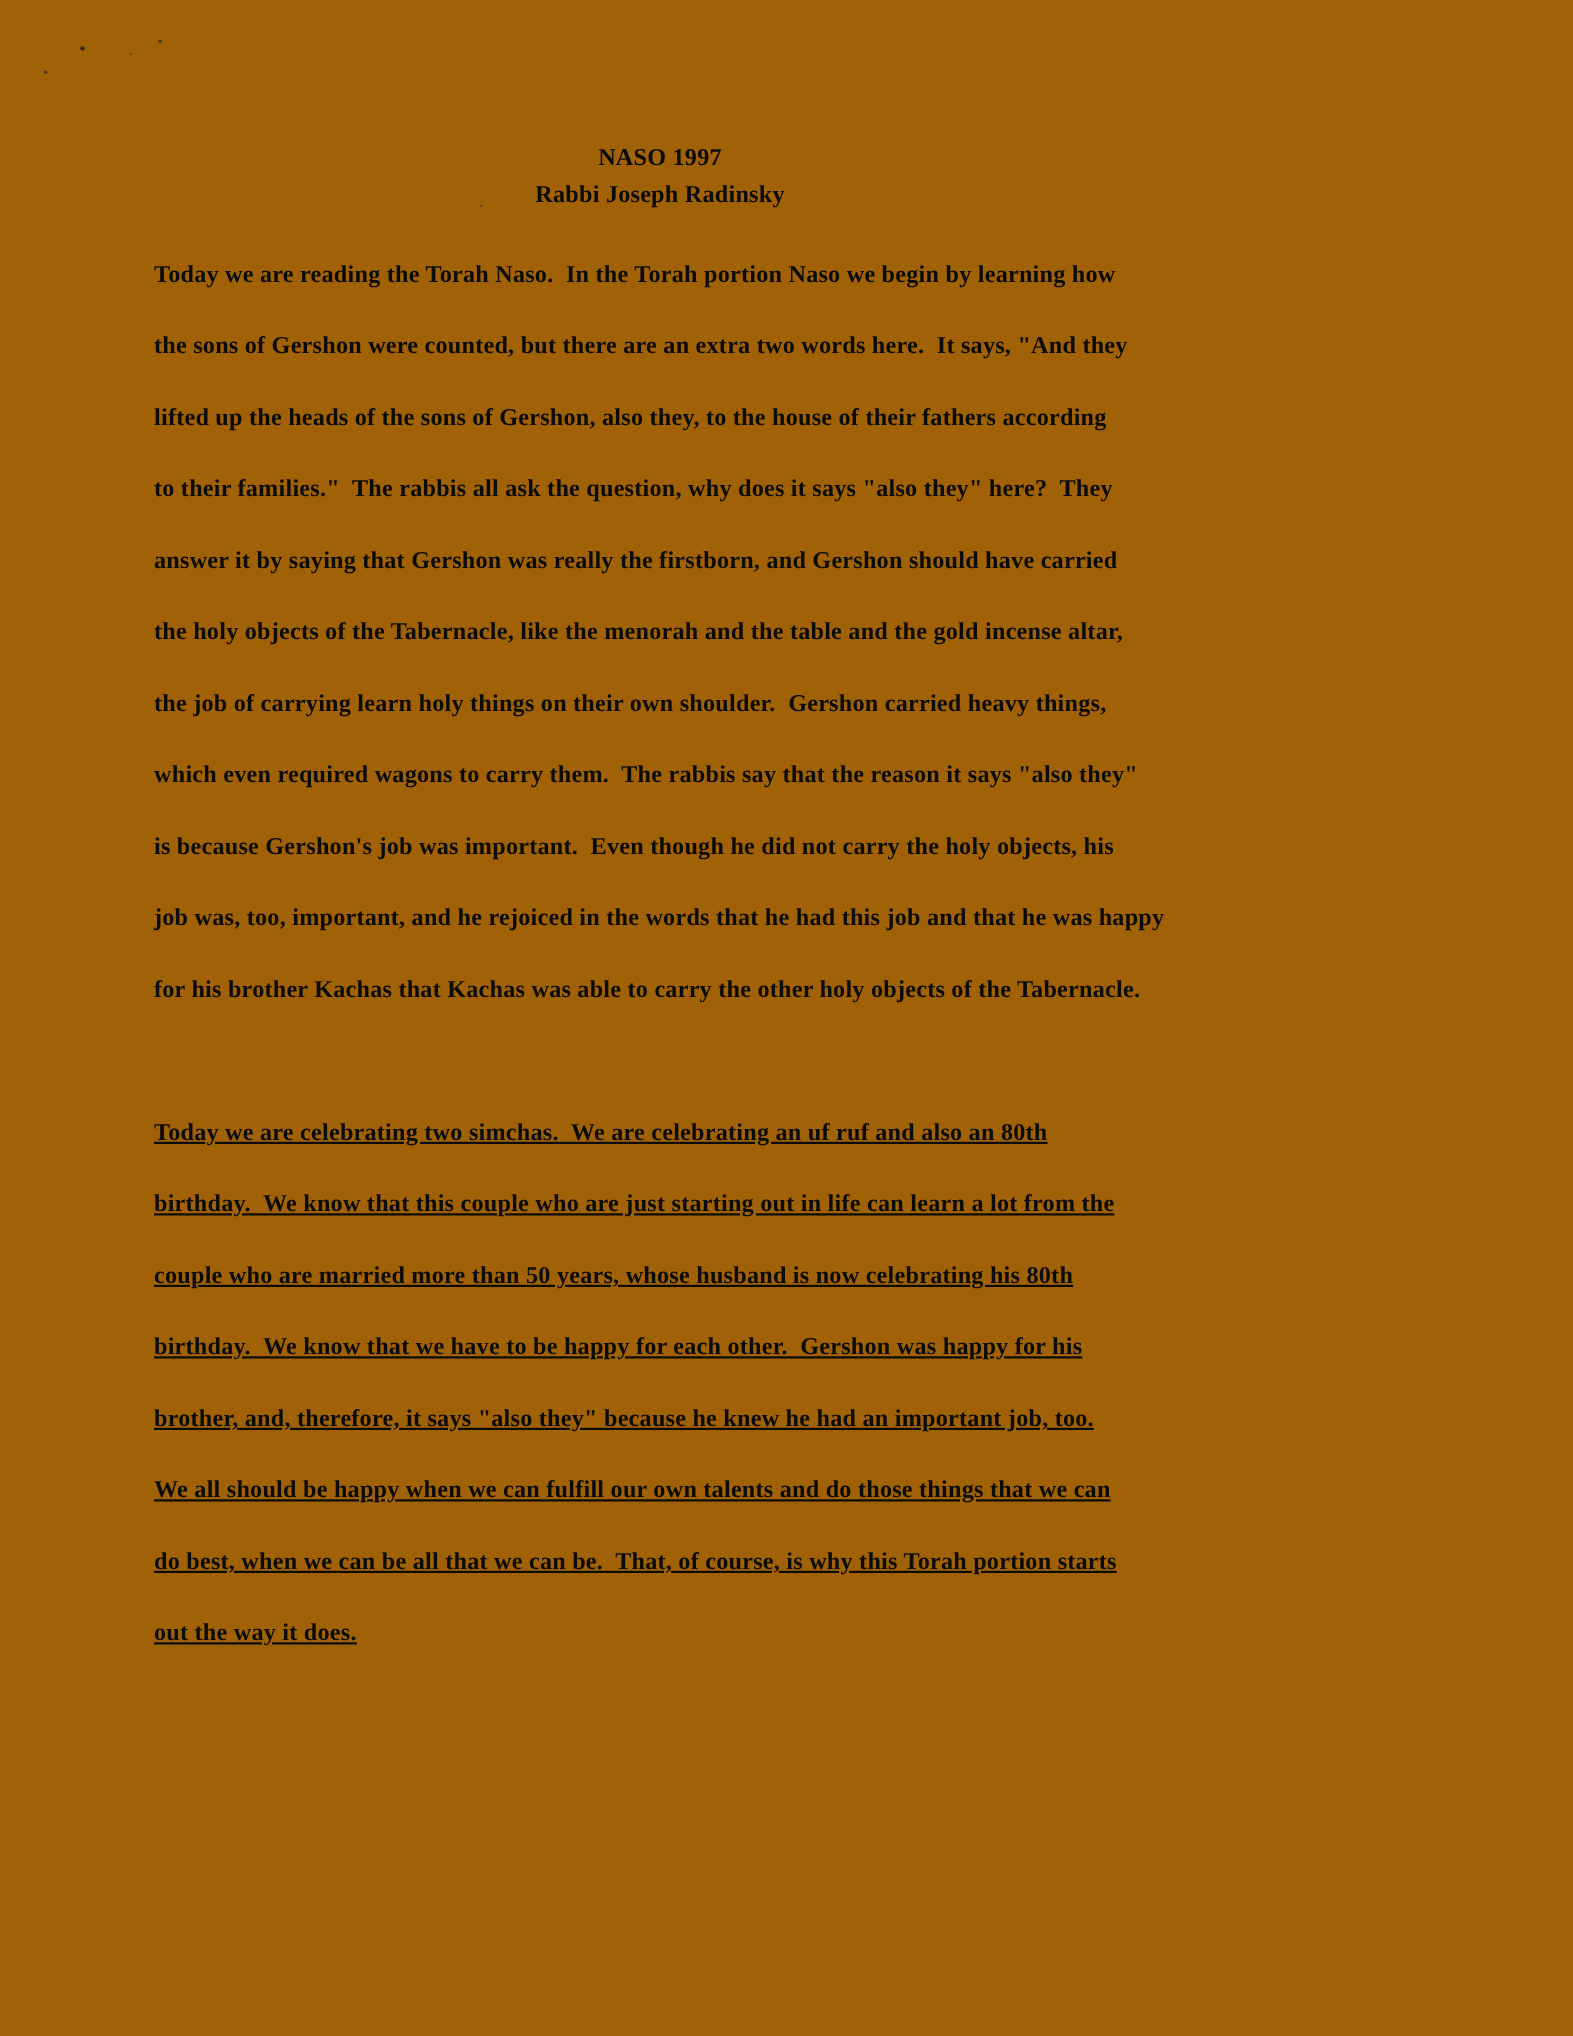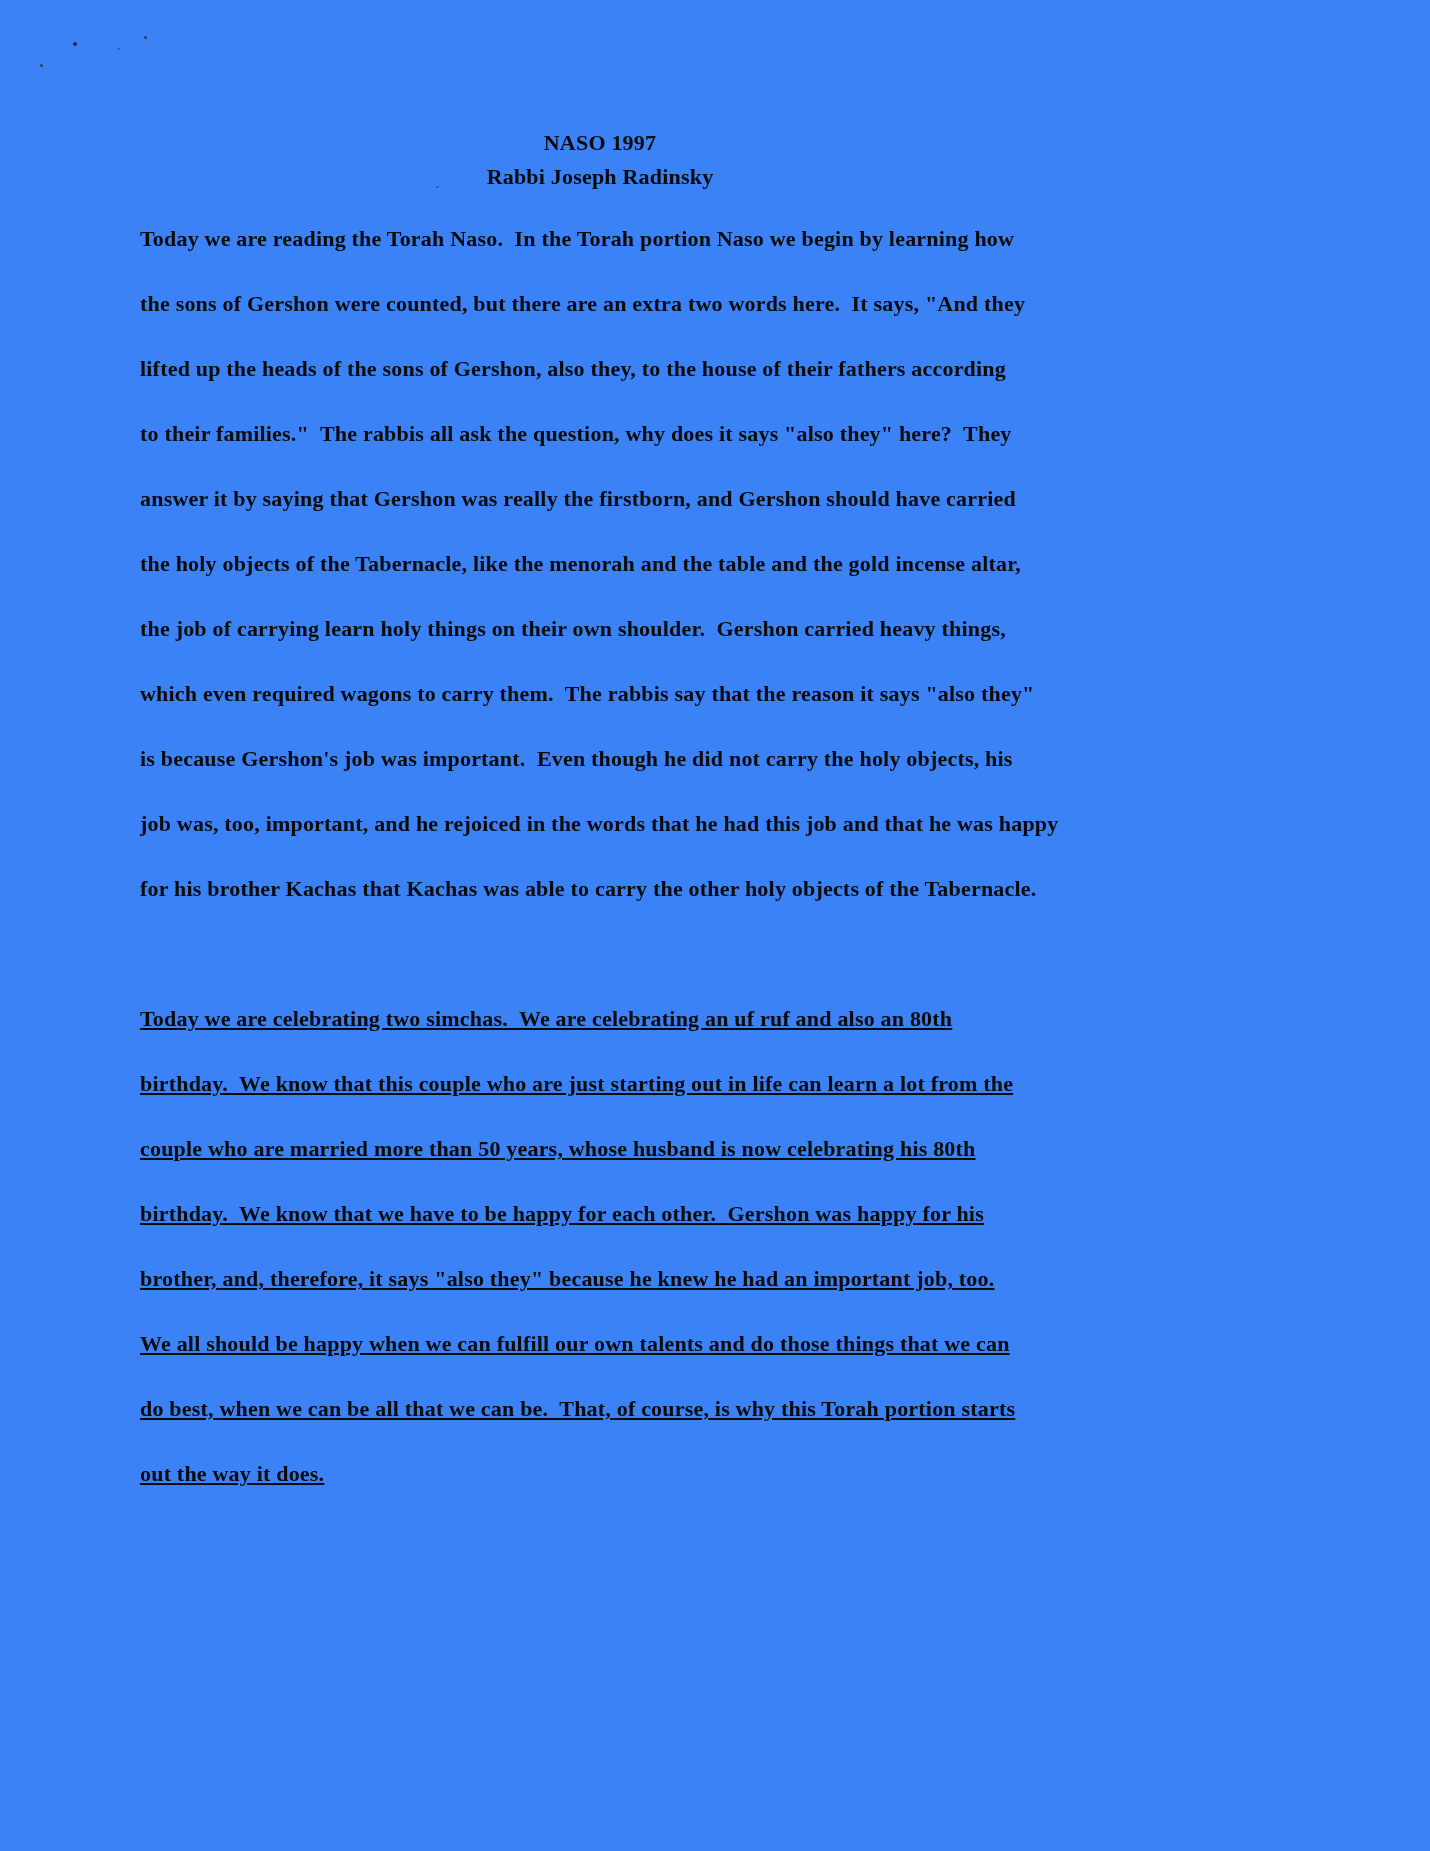--- a/index.html
+++ b/index.html
@@ -5,42 +5,42 @@
   html, body {
     margin: 0;
     padding: 0;
     background: #e8e8e8;
   }
   .page {
     position: relative;
     width: 1430px;
     height: 1851px;
     margin: 0 auto;
-    background: #3b82f6;
+    background: #a16207;
     overflow: hidden;
     color: #0b0b0b;
     font-family: "Liberation Serif", "DejaVu Serif", serif;
     font-weight: bold;
   }
   .title-block {
     position: absolute;
     top: 126px;
     left: 140px;
     width: 920px;
     text-align: center;
   }
   .title-line {
     font-size: 22px;
     line-height: 34px;
     white-space: pre;
     letter-spacing: 0.2px;
   }
   .doc-body {
     position: absolute;
-    top: 206px;
+    top: 216px;
     left: 140px;
     width: 1010px;
   }
   .paragraph { margin: 0; }
   .paragraph + .paragraph { margin-top: 65px; text-decoration: underline; }
   .text-line {
     font-size: 22px;
     height: 65px;
     line-height: 65px;
     white-space: pre;

